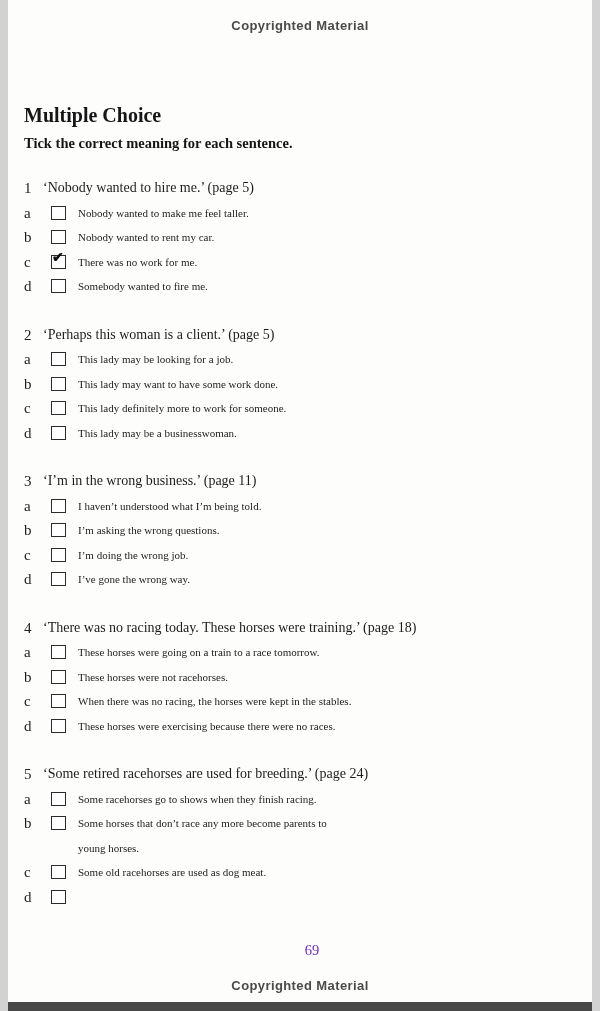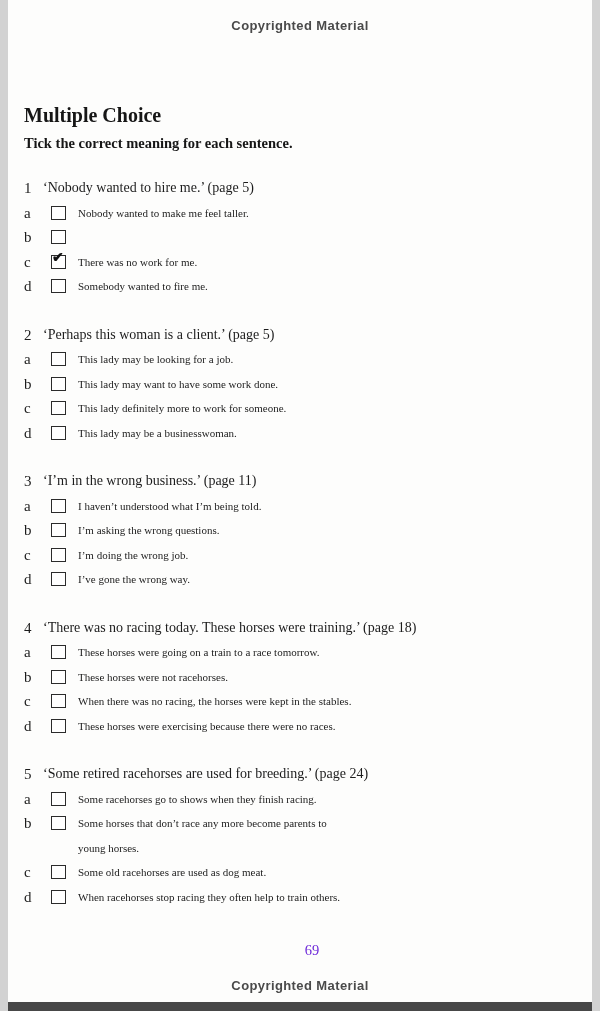--- a/index.html
+++ b/index.html
@@ -107,20 +107,21 @@
               <span class="tick"></span>
             </span>
     <span class="opt-text">Nobody wanted to make me feel taller.</span>
   </div>
 
   <div class="opt-row">
     <span class="opt-letter">b</span>
     <span class="checkbox">
               <span class="tick"></span>
             </span>
+    <span class="opt-text">Nobody wanted to rent my car.</span>
   </div>
 
   <div class="opt-row">
     <span class="opt-letter">c</span>
     <span class="checkbox checked">
               <span class="tick">✔</span>
             </span>
     <span class="opt-text">There was no work for me.</span>
   </div>
 
@@ -283,21 +284,20 @@
               <span class="tick"></span>
             </span>
     <span class="opt-text">Some old racehorses are used as dog meat.</span>
   </div>
 
   <div class="opt-row">
     <span class="opt-letter">d</span>
     <span class="checkbox">
               <span class="tick"></span>
             </span>
-    <span class="opt-text">When racehorses stop racing they often help to train others.</span>
   </div>
 </div>
   </section>
 </div>
 
   <div class="page-number">69</div>
   <div class="copyright copyright-bottom">Copyrighted Material</div>
   <div class="bottom-bar"></div>
 </div>
 

